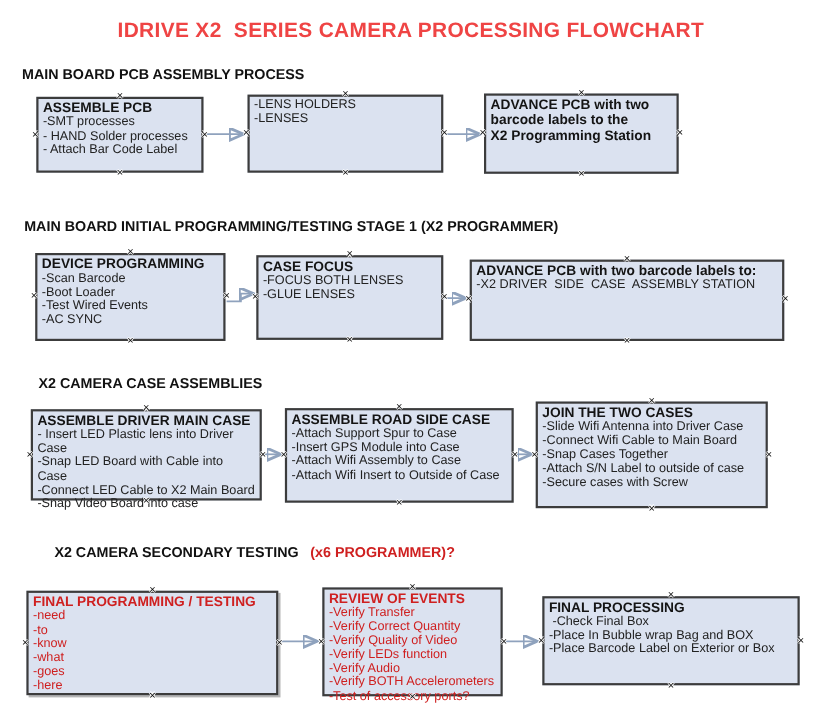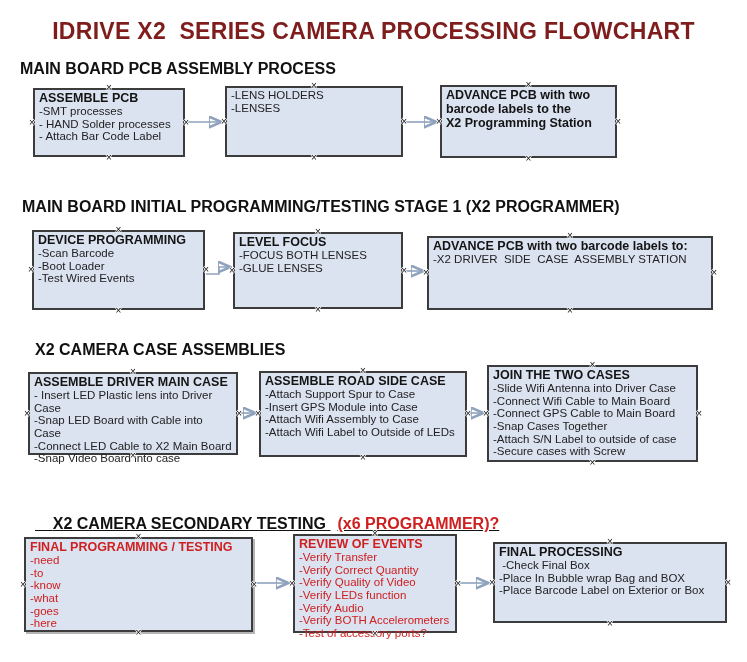--- a/index.html
+++ b/index.html
@@ -1,22 +1,22 @@
 <!DOCTYPE html>
 <html><head>
 <meta charset="utf-8">
 <style>
   html,body{margin:0;padding:0;background:#ffffff;}
   body{font-family:"Liberation Sans","DejaVu Sans",sans-serif;color:#1a1a1a;}
   .canvas{position:relative;width:747px;height:662px;background:#fff;overflow:hidden;}
 
   .title{position:absolute;top:18px;left:0;width:747px;text-align:center;
-         font-size:23px;font-weight:bold;letter-spacing:.3px;white-space:pre;color:#7f1d1d;}
-
-  .heading{position:absolute;font-size:16px;font-weight:bold;white-space:pre;color:#111;}
+         font-size:19px;font-weight:bold;letter-spacing:.3px;white-space:pre;color:#ef4444;}
+
+  .heading{position:absolute;font-size:13px;font-weight:bold;white-space:pre;color:#111;}
   .heading .red{color:#cf2020;margin-left:7px;}
 
   .box{position:absolute;background:#dbe2f0;border:2px solid #3c3c3c;box-sizing:border-box;
        padding:1px 4px 2px 4px;}
   .box.shadow{box-shadow:2px 2px 0 rgba(120,120,120,.55);}
   .box-title{font-size:12.5px;font-weight:bold;line-height:1.12;white-space:pre-line;color:#141414;}
   .box-item{font-size:11.5px;line-height:1.1;white-space:pre-wrap;color:#222;}
   .box.red .box-title,.box.red .box-item{color:#cf2020;}
 
   .cp{position:absolute;font-size:10px;line-height:8px;color:#111;
@@ -65,28 +65,29 @@
       <span class="cp" style="right: -6px; top: 50%; transform: translateY(-50%);">×</span>
     </div>
 
   <div class="heading" style="left:22px;top:198px;">MAIN BOARD INITIAL PROGRAMMING/TESTING STAGE 1 (X2 PROGRAMMER)</div>
 
   <div class="box" style="left:32px;top:230px;width:173px;height:80px;">
     <div class="box-title">DEVICE PROGRAMMING</div>
     <div class="box-item">-Scan Barcode</div>
     <div class="box-item">-Boot Loader</div>
     <div class="box-item">-Test Wired Events</div>
+    <div class="box-item">-AC SYNC</div>
   <span class="cp" style="left: 50%; top: -6px; transform: translateX(-50%);">×</span>
       <span class="cp" style="left: 50%; bottom: -7px; transform: translateX(-50%);">×</span>
       <span class="cp" style="left: -6px; top: 50%; transform: translateY(-50%);">×</span>
       <span class="cp" style="right: -6px; top: 50%; transform: translateY(-50%);">×</span>
     </div>
 
   <div class="box" style="left:233px;top:232px;width:170px;height:77px;">
-    <div class="box-title">LEVEL FOCUS</div>
+    <div class="box-title">CASE FOCUS</div>
     <div class="box-item">-FOCUS BOTH LENSES</div>
     <div class="box-item">-GLUE LENSES</div>
   <span class="cp" style="left: 50%; top: -6px; transform: translateX(-50%);">×</span>
       <span class="cp" style="left: 50%; bottom: -7px; transform: translateX(-50%);">×</span>
       <span class="cp" style="left: -6px; top: 50%; transform: translateY(-50%);">×</span>
       <span class="cp" style="right: -6px; top: 50%; transform: translateY(-50%);">×</span>
     </div>
 
   <div class="box" style="left:427px;top:236px;width:286px;height:74px;">
     <div class="box-title">ADVANCE PCB with two barcode labels to:</div>
@@ -109,42 +110,41 @@
       <span class="cp" style="left: 50%; bottom: -7px; transform: translateX(-50%);">×</span>
       <span class="cp" style="left: -6px; top: 50%; transform: translateY(-50%);">×</span>
       <span class="cp" style="right: -6px; top: 50%; transform: translateY(-50%);">×</span>
     </div>
 
   <div class="box" style="left:259px;top:371px;width:208px;height:86px;">
     <div class="box-title">ASSEMBLE ROAD SIDE CASE</div>
     <div class="box-item">-Attach Support Spur to Case</div>
     <div class="box-item">-Insert GPS Module into Case</div>
     <div class="box-item">-Attach Wifi Assembly to Case</div>
-    <div class="box-item">-Attach Wifi Label to Outside of LEDs</div>
+    <div class="box-item">-Attach Wifi Insert to Outside of Case</div>
   <span class="cp" style="left: 50%; top: -6px; transform: translateX(-50%);">×</span>
       <span class="cp" style="left: 50%; bottom: -7px; transform: translateX(-50%);">×</span>
       <span class="cp" style="left: -6px; top: 50%; transform: translateY(-50%);">×</span>
       <span class="cp" style="right: -6px; top: 50%; transform: translateY(-50%);">×</span>
     </div>
 
   <div class="box" style="left:487px;top:365px;width:211px;height:97px;">
     <div class="box-title">JOIN THE TWO CASES</div>
     <div class="box-item">-Slide Wifi Antenna into Driver Case</div>
     <div class="box-item">-Connect Wifi Cable to Main Board</div>
-    <div class="box-item">-Connect GPS Cable to Main Board</div>
     <div class="box-item">-Snap Cases Together</div>
     <div class="box-item">-Attach S/N Label to outside of case</div>
     <div class="box-item">-Secure cases with Screw</div>
   <span class="cp" style="left: 50%; top: -6px; transform: translateX(-50%);">×</span>
       <span class="cp" style="left: 50%; bottom: -7px; transform: translateX(-50%);">×</span>
       <span class="cp" style="left: -6px; top: 50%; transform: translateY(-50%);">×</span>
       <span class="cp" style="right: -6px; top: 50%; transform: translateY(-50%);">×</span>
     </div>
 
-  <div class="heading" style="left:35px;top:497px;text-decoration:underline;">
+  <div class="heading" style="left:35px;top:479px;">
     <span>X2 CAMERA SECONDARY TESTING </span><span class="red">(x6 PROGRAMMER)?</span>
   </div>
 
   <div class="box red shadow" style="left:24px;top:537px;width:229px;height:95px;">
     <div class="box-title">FINAL PROGRAMMING / TESTING</div>
     <div class="box-item">-need</div>
     <div class="box-item">-to</div>
     <div class="box-item">-know</div>
     <div class="box-item">-what</div>
     <div class="box-item">-goes</div>

